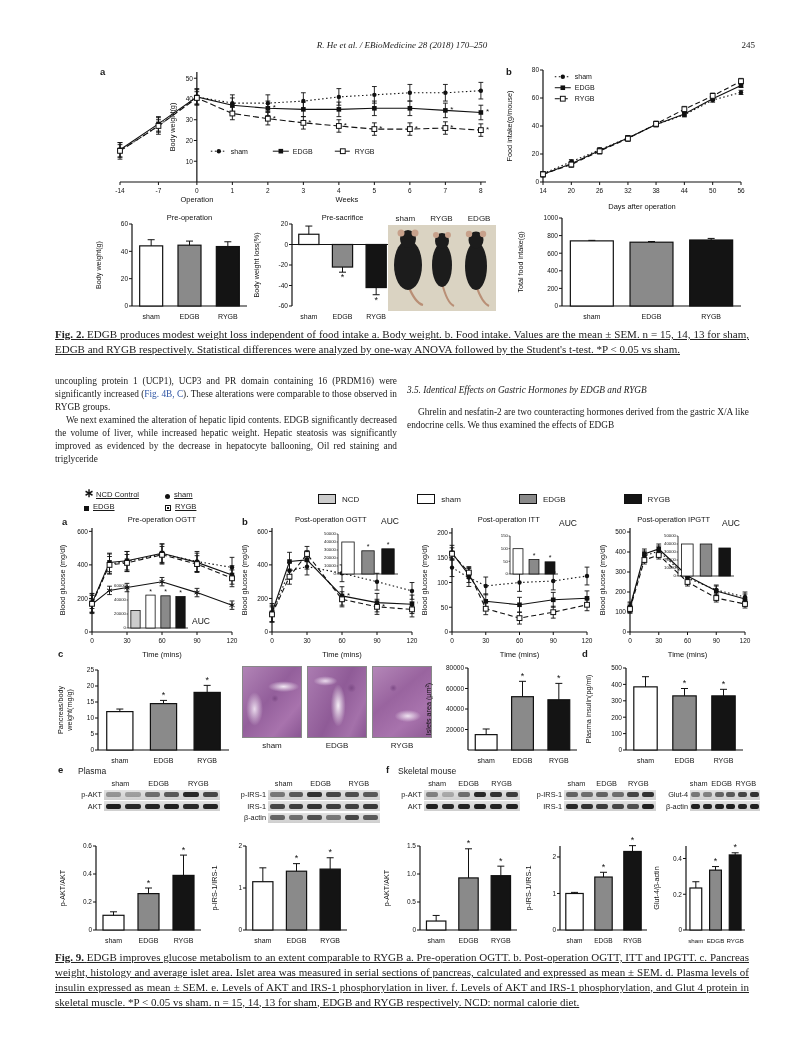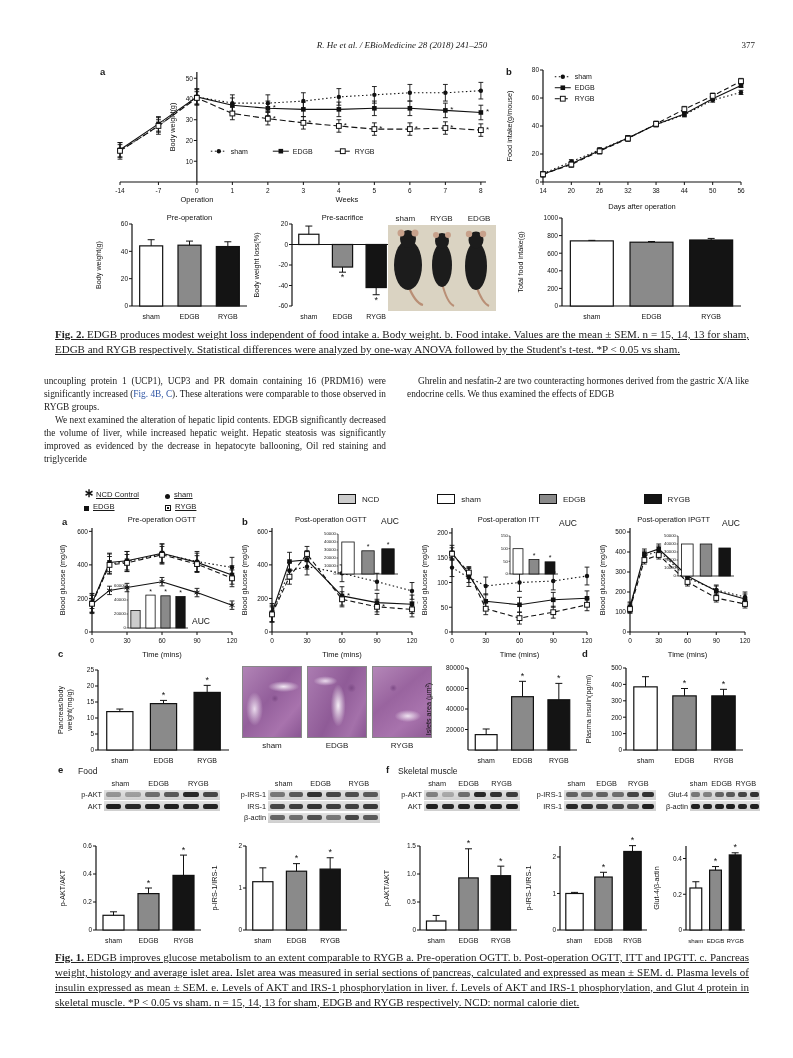--- a/index.html
+++ b/index.html
@@ -19,21 +19,21 @@
   
   .lineleg{position:absolute;display:grid;grid-auto-flow:column;grid-template-rows:repeat(2,12px);
            grid-template-columns:auto auto;column-gap:26px;font-family:"Liberation Sans",sans-serif;font-size:7.6px;}
   .ll-item{display:flex;align-items:flex-end;gap:4px;white-space:nowrap;text-decoration:underline;}
   .mk{display:inline-block;width:5px;height:5px;}
   .mk-circle{background:#111;border-radius:50%;}
   .mk-square{background:#111;}
   .mk-osquare{background:radial-gradient(circle 1px at 50% 50%,#111 90%,transparent 91%),#fff;border:1px solid #111;width:4px;height:4px;}
   .mk-star{width:8px;height:8px;position:relative;}
   .mk-star::before{content:"∗";position:absolute;top:-2px;left:0;font-size:12px;font-weight:bold;color:#111;line-height:8px;}
-  .barleg{position:absolute;display:flex;gap:58px;font-family:"Liberation Sans",sans-serif;font-size:8px;align-items:center;margin-left:20px;}
+  .barleg{position:absolute;display:flex;gap:58px;font-family:"Liberation Sans",sans-serif;font-size:8px;align-items:center;}
   .bl-item{display:flex;align-items:center;gap:6px;}
   .swatch{display:inline-block;width:16px;height:8px;border:1.2px solid #111;}
   
   .photo-block{position:absolute;width:110px;}
   .photo-labels{display:flex;justify-content:space-around;font-family:"Liberation Sans",sans-serif;font-size:8px;margin-bottom:2px;}
   
   .histo-block{position:absolute;display:flex;gap:5px;}
   .histo-cell{display:flex;flex-direction:column;align-items:center;gap:3px;}
   .histo{width:58px;height:70px;border:0.5px solid #888;}
   .h1{background:radial-gradient(ellipse 26px 9px at 70% 28%,rgba(246,238,247,.95),transparent 60%),radial-gradient(ellipse 14px 28px at 20% 60%,rgba(242,230,244,.9),transparent 60%),radial-gradient(circle 5px at 55% 45%,#7d4b86,transparent 75%),linear-gradient(130deg,#b184b6,#935f9b 45%,#a873ad 75%,#8a5693);}
@@ -50,22 +50,22 @@
   .blot-label{text-align:right;padding-right:2px;font-size:7.3px;white-space:nowrap;}
   .blot-strip{height:10px;background:linear-gradient(#e2e2e2,#cfcfcf);display:flex;align-items:center;justify-content:space-around;}
   .blot-strip i{display:block;width:13%;height:5px;background:#151515;border-radius:2px;}
 </style>
 </head>
 <body>
 
 <div class="page">
 
   <div class="hdr">
-    <span>R. He et al. / EBioMedicine 28 (2018) 241–250</span>
-    <span class="pn">377</span>
+    <span>R. He et al. / EBioMedicine 28 (2018) 170–250</span>
+    <span class="pn">245</span>
   </div>
 
   <span class="plabel" style="left:100px;top:66px">a</span>
   <div class="chart" style="left:90px;top:64px"><svg width="404" height="150">
         <line x1="106.86" y1="8" x2="106.86" y2="118" stroke="#111" stroke-width="1.2"></line>
         <line x1="30" y1="118" x2="396" y2="118" stroke="#111" stroke-width="1.2"></line>
         <line x1="103.86" y1="97.24528301886792" x2="106.86" y2="97.24528301886792" stroke="#111" stroke-width="1"></line>
         <text x="102.86" y="99.54528301886792" font-size="6.5" text-anchor="end" fill="#111" font-family="'Liberation Sans',sans-serif">10</text>
         <line x1="103.86" y1="76.49056603773585" x2="106.86" y2="76.49056603773585" stroke="#111" stroke-width="1"></line>
         <text x="102.86" y="78.79056603773584" font-size="6.5" text-anchor="end" fill="#111" font-family="'Liberation Sans',sans-serif">20</text>
@@ -516,25 +516,26 @@
         <line x1="191.66666666666663" y1="30.415999999999997" x2="198.66666666666663" y2="30.415999999999997" stroke="#111" stroke-width="1"></line>
         <text x="195.16666666666663" y="111" font-size="7" text-anchor="middle" fill="#111" font-family="'Liberation Sans',sans-serif">RYGB</text>
         <text x="7" y="54" font-size="7.2" text-anchor="middle" fill="#111" font-family="'Liberation Sans',sans-serif" transform="rotate(-90 7 54)">Total food intake(g)</text>
       </svg></div>
 
   <div class="caption" style="left:55px;top:327px;width:694px">
     <b>Fig. 2.</b>
     <span>EDGB produces modest weight loss independent of food intake a. Body weight. b. Food intake. Values are the mean ± SEM. n = 15, 14, 13 for sham, EDGB and RYGB respectively. Statistical differences were analyzed by one-way ANOVA followed by the Student's t-test. *P &lt; 0.05 vs sham.</span>
   </div>
 
-  <div class="col" style="left:44px;top:375px">
+  <div class="col" style="left:55px;top:375px">
     <p><span>uncoupling protein 1 (UCP1), UCP3 and PR domain containing 16 (PRDM16) were significantly increased (</span><a class="figlink" href="#">Fig. 4B, C</a><span>). These alterations were comparable to those observed in RYGB groups.</span></p>
     <p class="ind">We next examined the alteration of hepatic lipid contents. EDGB significantly decreased the volume of liver, while increased hepatic weight. Hepatic steatosis was significantly improved as evidenced by the decrease in hepatocyte ballooning, Oil red staining and triglyceride</p>
   </div>
   <div class="col" style="left:407px;top:375px">
+    <h4>3.5. Identical Effects on Gastric Hormones by EDGB and RYGB</h4>
     <p class="ind">Ghrelin and nesfatin-2 are two counteracting hormones derived from the gastric X/A like endocrine cells. We thus examined the effects of EDGB</p>
   </div>
 
   <div class="lineleg" style="left:84px;top:487px">
     <div class="ll-item">
         <span class="mk mk-star"></span>
         <span>NCD Control</span>
       </div>
     <div class="ll-item">
         <span class="mk mk-square"></span>
@@ -1193,21 +1194,21 @@
         <text x="100.5" y="105" font-size="7" text-anchor="middle" fill="#111" font-family="'Liberation Sans',sans-serif">EDGB</text>
         <rect x="127.8" y="37.879999999999995" width="23.4" height="54.120000000000005" fill="#141414" stroke="#111" stroke-width="1.2"></rect>
         <line x1="139.5" y1="37.879999999999995" x2="139.5" y2="31.32" stroke="#111" stroke-width="1"></line>
         <line x1="136" y1="31.32" x2="143" y2="31.32" stroke="#111" stroke-width="1"></line>
         <text x="139.5" y="28.82" font-size="9" text-anchor="middle" fill="#111" font-family="'Liberation Sans',sans-serif">*</text>
         <text x="139.5" y="105" font-size="7" text-anchor="middle" fill="#111" font-family="'Liberation Sans',sans-serif">RYGB</text>
         <text x="7" y="51" font-size="7.2" text-anchor="middle" fill="#111" font-family="'Liberation Sans',sans-serif" transform="rotate(-90 7 51)">Plasma insulin(pg/ml)</text>
       </svg></div>
 
   <span class="plabel" style="left:58px;top:764px">e</span>
-  <span class="seclabel" style="left:78px;top:766px">Food</span>
+  <span class="seclabel" style="left:78px;top:766px">Plasma</span>
   <div class="blot" style="left:68px;top:779px">
       <div class="blot-head">
         <span style="width: 34px; display: inline-block;"></span>
         <div class="blot-cols" style="width: 116px;">
           <span>sham</span>
           <span>EDGB</span>
           <span>RYGB</span>
         </div>
       </div>
       <div class="blot-row">
@@ -1271,21 +1272,21 @@
           <i style="opacity: 0.55;"></i>
           <i style="opacity: 0.7;"></i>
           <i style="opacity: 0.5;"></i>
           <i style="opacity: 0.75;"></i>
           <i style="opacity: 0.65;"></i>
         </div>
       </div>
     </div>
 
   <span class="plabel" style="left:386px;top:764px">f</span>
-  <span class="seclabel" style="left:398px;top:766px">Skeletal muscle</span>
+  <span class="seclabel" style="left:398px;top:766px">Skeletal mouse</span>
   <div class="blot" style="left:388px;top:779px">
       <div class="blot-head">
         <span style="width: 34px; display: inline-block;"></span>
         <div class="blot-cols" style="width: 96px;">
           <span>sham</span>
           <span>EDGB</span>
           <span>RYGB</span>
         </div>
       </div>
       <div class="blot-row">
@@ -1500,17 +1501,17 @@
         <text x="63.50000000000001" y="109" font-size="6.2" text-anchor="middle" fill="#111" font-family="'Liberation Sans',sans-serif">EDGB</text>
         <rect x="77.26666666666668" y="20.93617021276595" width="11.8" height="75.06382978723406" fill="#141414" stroke="#111" stroke-width="1.2"></rect>
         <line x1="83.16666666666669" y1="20.93617021276595" x2="83.16666666666669" y2="18.791489361702126" stroke="#111" stroke-width="1"></line>
         <line x1="79.66666666666669" y1="18.791489361702126" x2="86.66666666666669" y2="18.791489361702126" stroke="#111" stroke-width="1"></line>
         <text x="83.16666666666669" y="16.291489361702126" font-size="9" text-anchor="middle" fill="#111" font-family="'Liberation Sans',sans-serif">*</text>
         <text x="83.16666666666669" y="109" font-size="6.2" text-anchor="middle" fill="#111" font-family="'Liberation Sans',sans-serif">RYGB</text>
         <text x="7" y="54" font-size="7.2" text-anchor="middle" fill="#111" font-family="'Liberation Sans',sans-serif" transform="rotate(-90 7 54)">Glut-4/β-actin</text>
       </svg></div>
 
   <div class="caption" style="left:55px;top:950px;width:694px">
-    <b>Fig. 1.</b>
+    <b>Fig. 9.</b>
     <span>EDGB improves glucose metabolism to an extent comparable to RYGB a. Pre-operation OGTT. b. Post-operation OGTT, ITT and IPGTT. c. Pancreas weight, histology and average islet area. Islet area was measured in serial sections of pancreas, calculated and expressed as mean ± SEM. d. Plasma levels of insulin expressed as mean ± SEM. e. Levels of AKT and IRS-1 phosphorylation in liver. f. Levels of AKT and IRS-1 phosphorylation, and Glut 4 protein in skeletal muscle. *P &lt; 0.05 vs sham. n = 15, 14, 13 for sham, EDGB and RYGB respectively. NCD: normal calorie diet.</span>
   </div>
 
 </div>
 
 </body></html>

